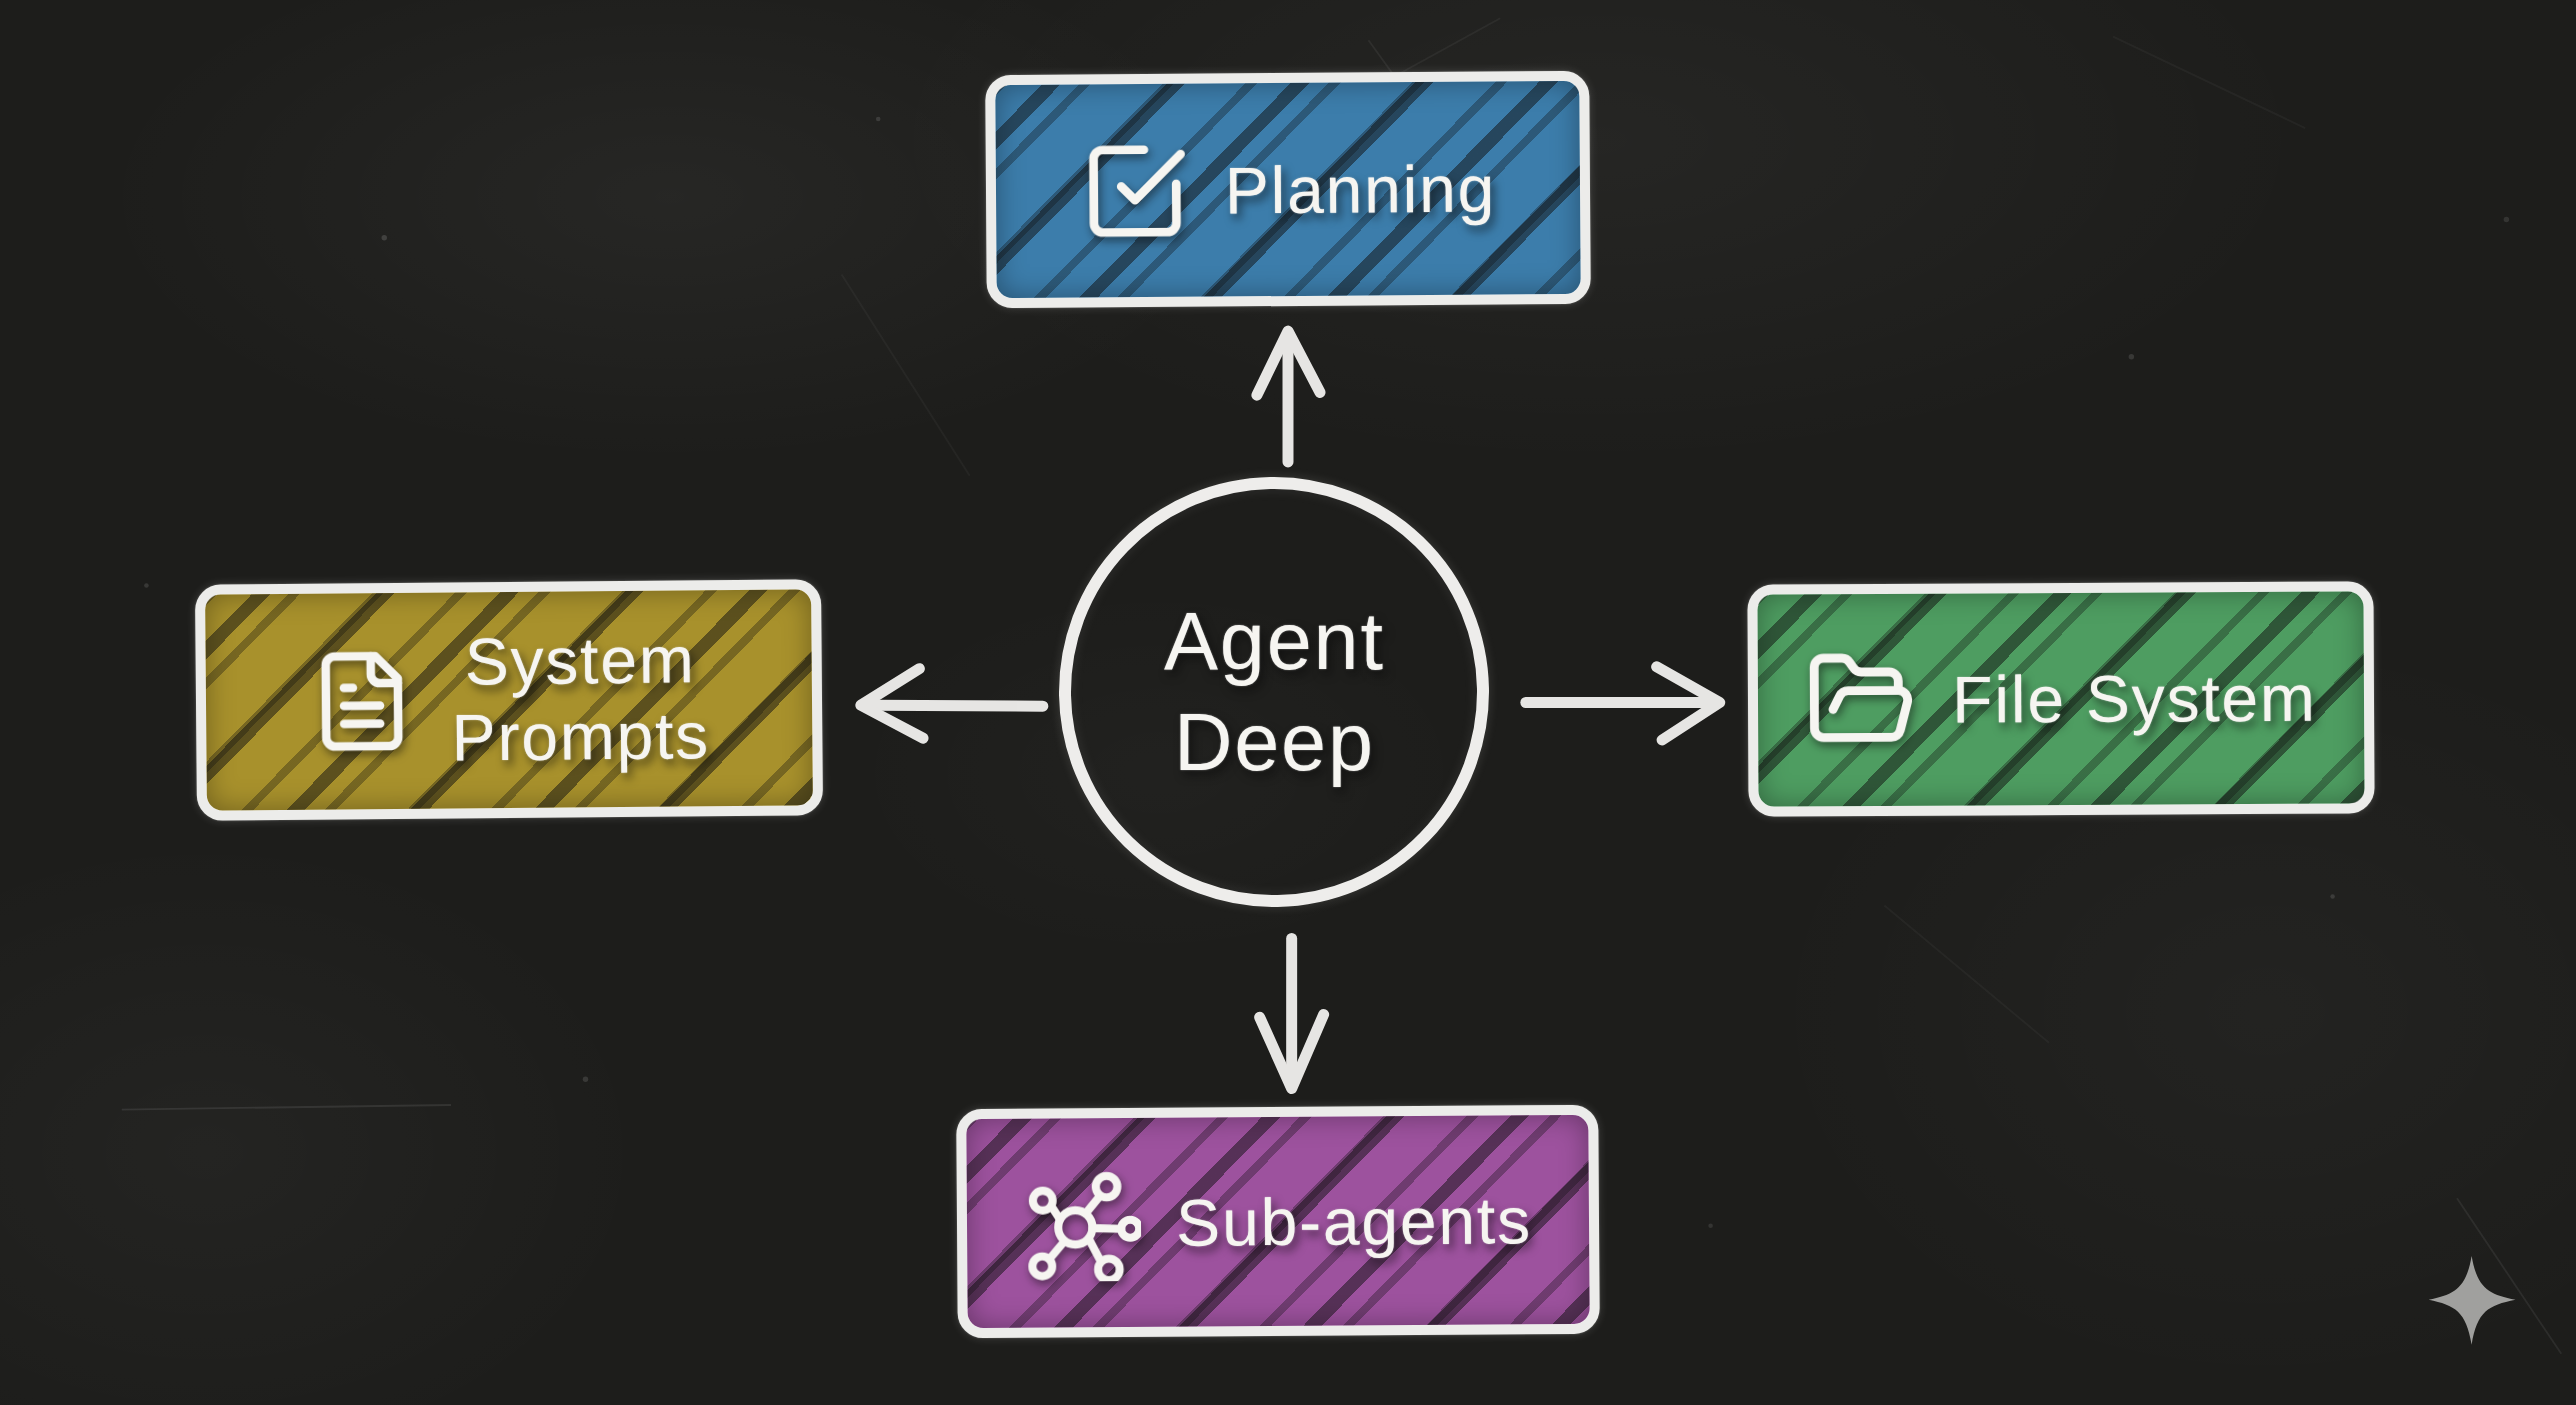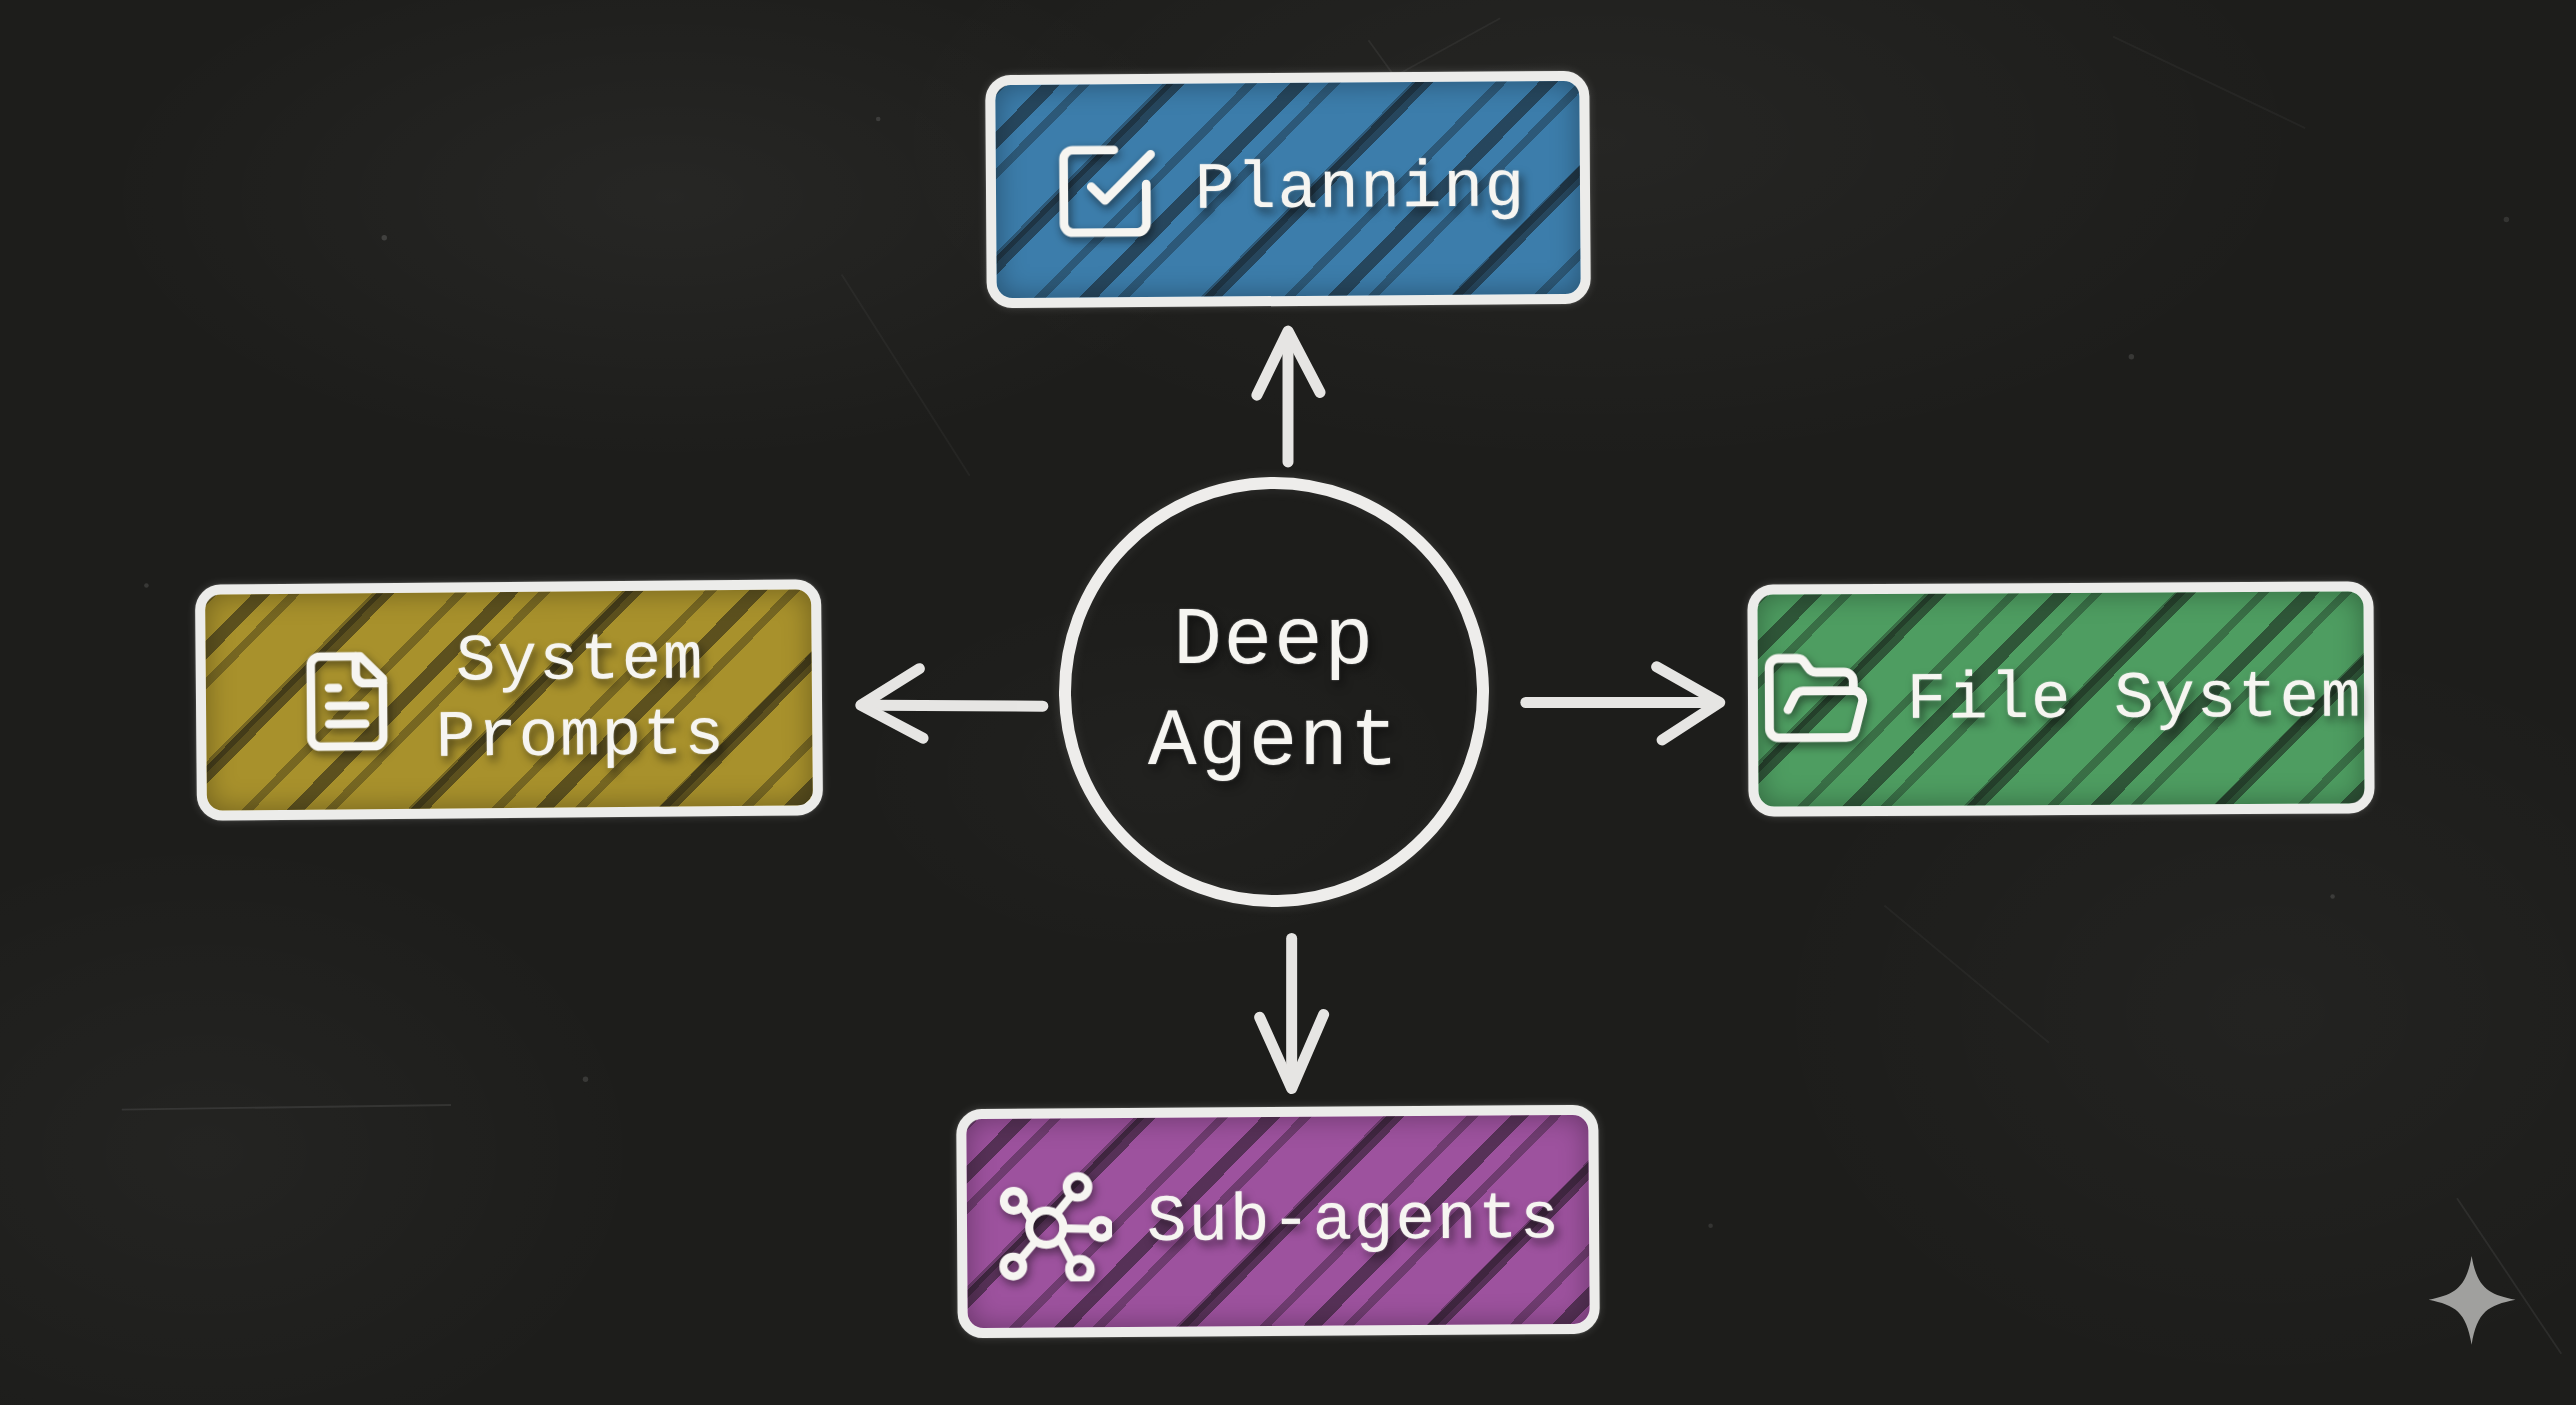--- a/index.html
+++ b/index.html
@@ -1,21 +1,21 @@
 <!DOCTYPE html>
 <html style="font-size:14.6px"><head>
 <meta charset="utf-8">
 <style>
   html, body { margin: 0; padding: 0; background: #111; }
   .board {
     position: relative;
     width: 2576px;
     height: 1405px;
     overflow: hidden;
-    font-family: Liberation Mono, monospace;
+    font-family: Liberation Sans, sans-serif;
     background-image:
       radial-gradient(823px 384px at 26% 14%, rgba(255,255,255,0.045), transparent 70%),
       radial-gradient(1006px 457px at 62% 10%, rgba(255,255,255,0.038), transparent 72%),
       radial-gradient(732px 549px at 88% 72%, rgba(255,255,255,0.028), transparent 70%),
       radial-gradient(640px 457px at 8% 82%, rgba(255,255,255,0.032), transparent 70%),
       radial-gradient(457px 274px at 45% 55%, rgba(255,255,255,0.02), transparent 70%);
     background-color: #1d1d1b;
   }
 
   
@@ -201,22 +201,22 @@
       </svg>
     </span>
     <span class="label label-stack">
       <span>System</span>
       <span>Prompts</span>
     </span>
   </div>
 
   <div class="center-circle">
     <div class="center-label">
+      <span>Agent</span>
       <span>Deep</span>
-      <span>Agent</span>
     </div>
   </div>
 
   <div class="node node-file-system" style="background-color: rgb(78, 157, 97);">
     <span class="icon">
       <svg width="112" height="112" viewBox="0 0 24 24" stroke-width="1.9">
         <path d="m6 14 1.45-2.9A2 2 0 0 1 9.24 10H20a2 2 0 0 1 1.94 2.5l-1.55 6a2 2 0 0 1-1.94 1.5H4a2 2 0 0 1-2-2V5a2 2 0 0 1 2-2h3.93a2 2 0 0 1 1.66.9l.82 1.2a2 2 0 0 0 1.66.9H18a2 2 0 0 1 2 2v2"></path>
       </svg>
     </span>
     <span class="label">File System</span>

